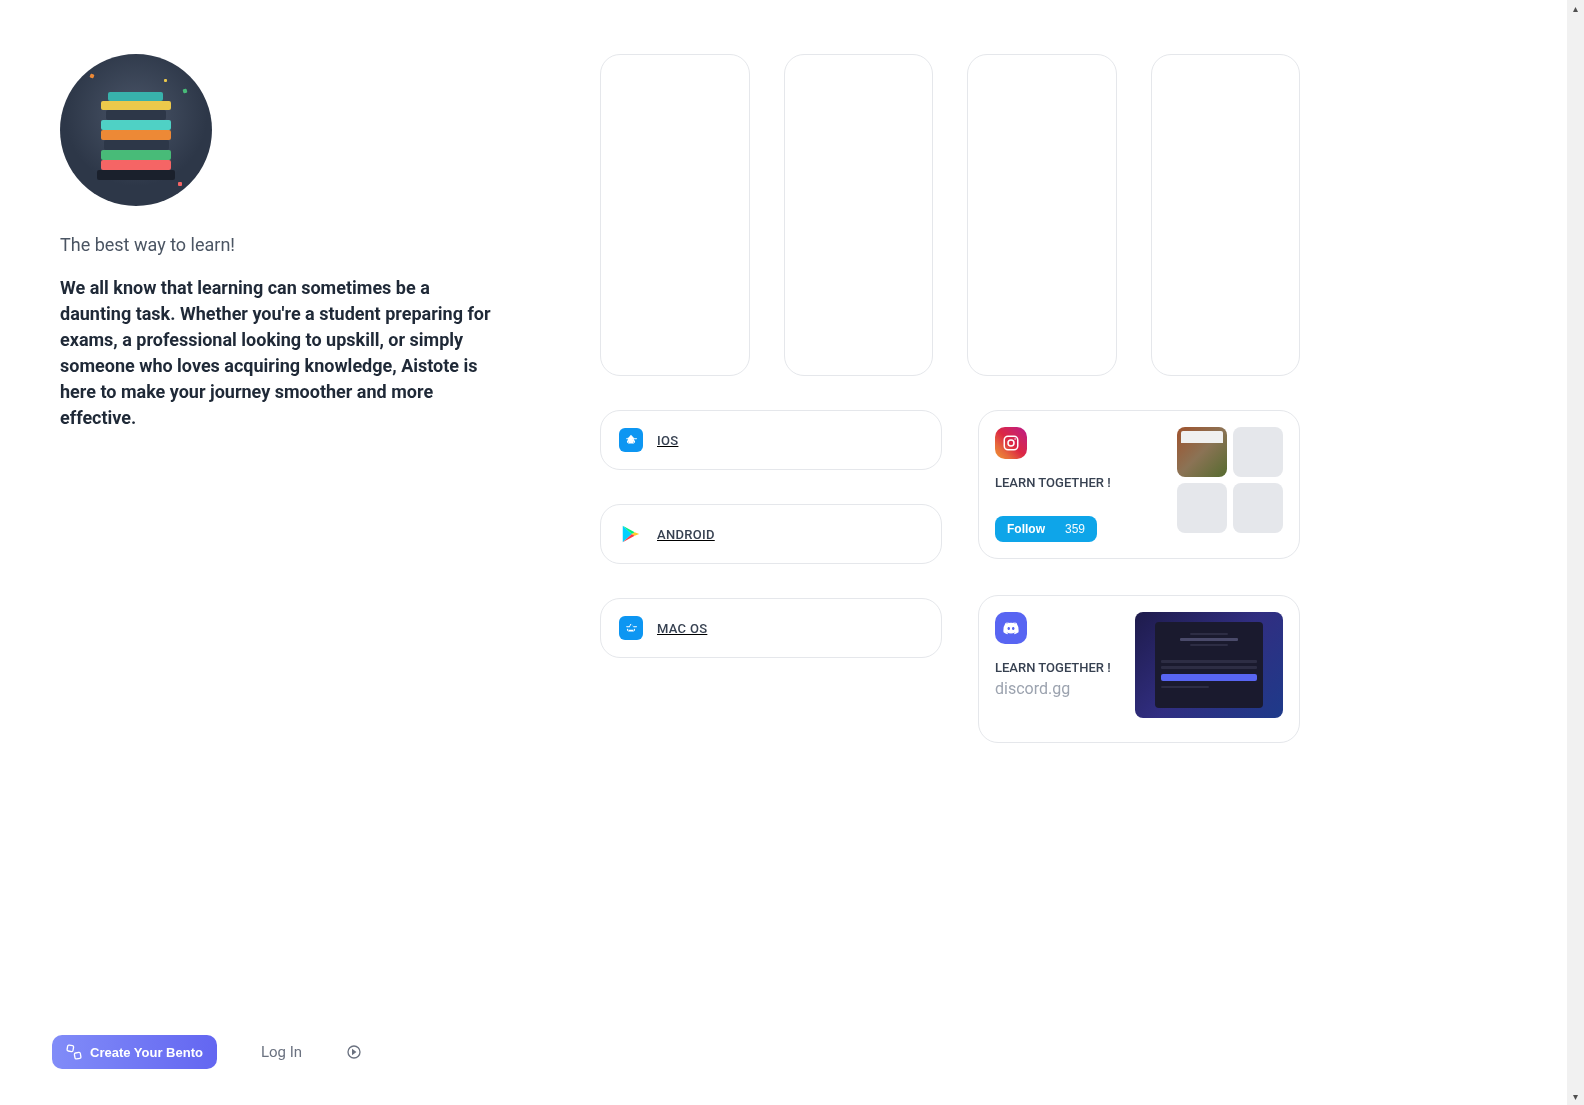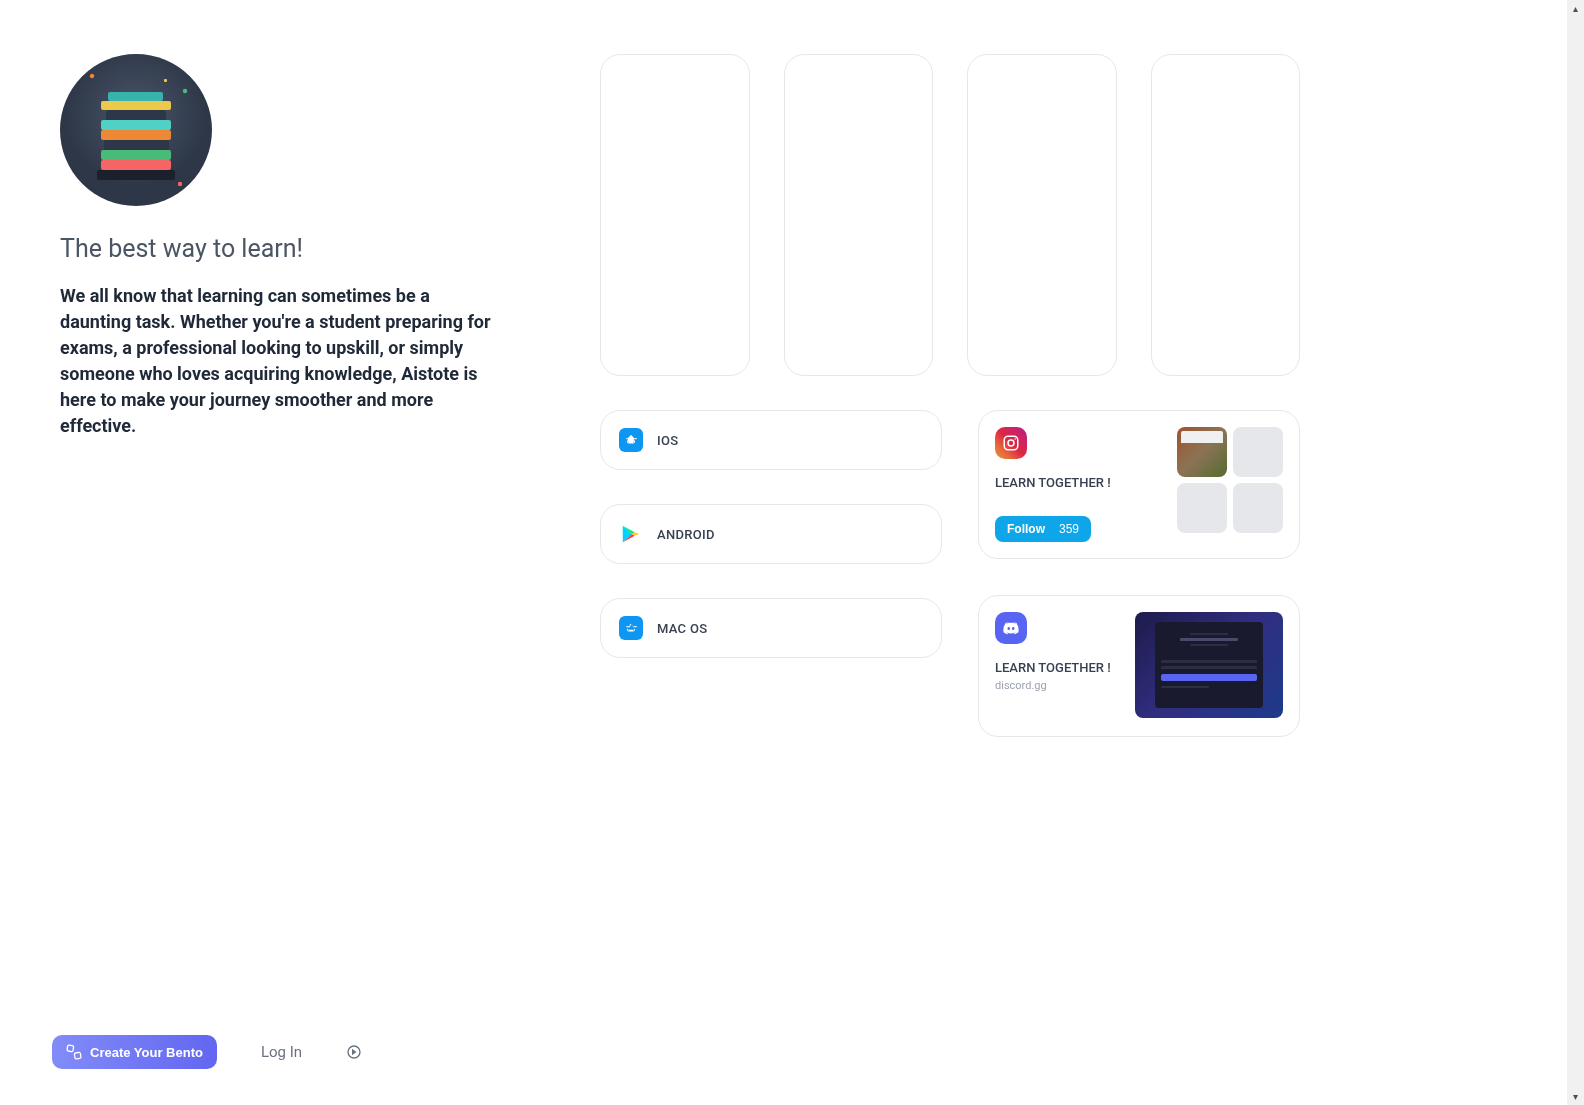--- a/index.html
+++ b/index.html
@@ -59,21 +59,21 @@
     .p3 { bottom: 20px; right: 30px; background: #f56565; }
     .p4 { top: 25px; right: 45px; background: #ecc94b; width: 3px; height: 3px; }
     .title {
       font-size: 44px;
       font-weight: 800;
       color: #000;
       letter-spacing: -0.5px;
       margin-bottom: 18px;
     }
     .tagline {
-      font-size: 25px;
+      font-size: 18px;
       color: #4b5563;
       margin-bottom: 20px;
     }
     .description {
       font-size: 18px;
       font-weight: 700;
       color: #1f2937;
       line-height: 1.45;
     }
     .right-grid {
@@ -95,20 +95,21 @@
     }
     .bottom-section {
       display: flex;
       gap: 36px;
     }
     .platform-links {
       flex: 1;
       display: flex;
       flex-direction: column;
       gap: 34px;
+      text-decoration: underline;
     }
     .platform-card {
       border: 1px solid #e5e7eb;
       border-radius: 20px;
       padding: 17px 18px;
       display: flex;
       align-items: center;
       gap: 14px;
       background: #fff;
     }
@@ -158,28 +159,28 @@
       background: linear-gradient(45deg, #f09433 0%, #e6683c 25%, #dc2743 50%, #cc2366 75%, #bc1888 100%);
     }
     .icon-discord { background: #5865f2; }
     .social-title {
       font-size: 13px;
       font-weight: 500;
       color: #374151;
       margin-bottom: 4px;
     }
     .social-subtitle {
-      font-size: 11px;
+      font-size: 16px;
       color: #9ca3af;
       margin-bottom: 28px;
     }
     .follow-btn {
       display: inline-flex;
       align-items: center;
-      gap: 14px;
+      gap: 20px;
       background: #0ea5e9;
       color: #fff;
       border: none;
       border-radius: 8px;
       padding: 6px 12px;
       font-size: 12px;
       font-weight: 600;
       cursor: pointer;
     }
     .follow-count { font-weight: 400; opacity: 0.95; }

